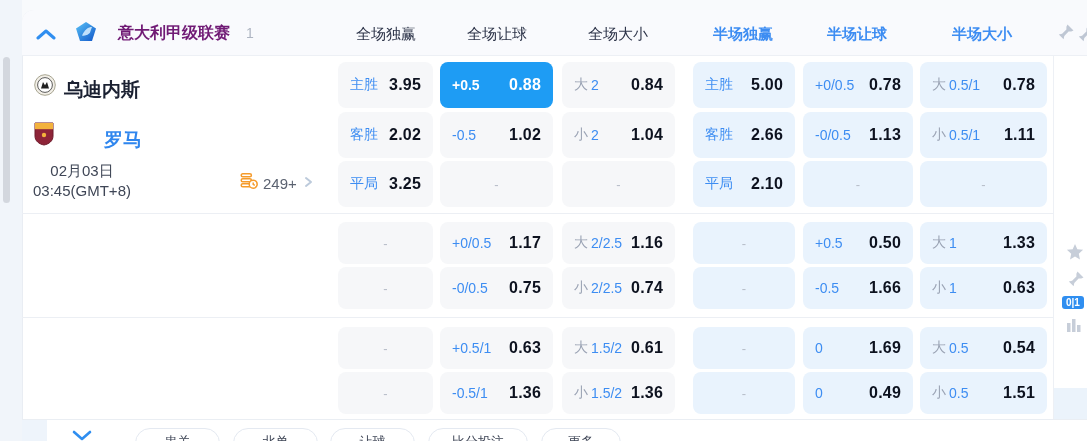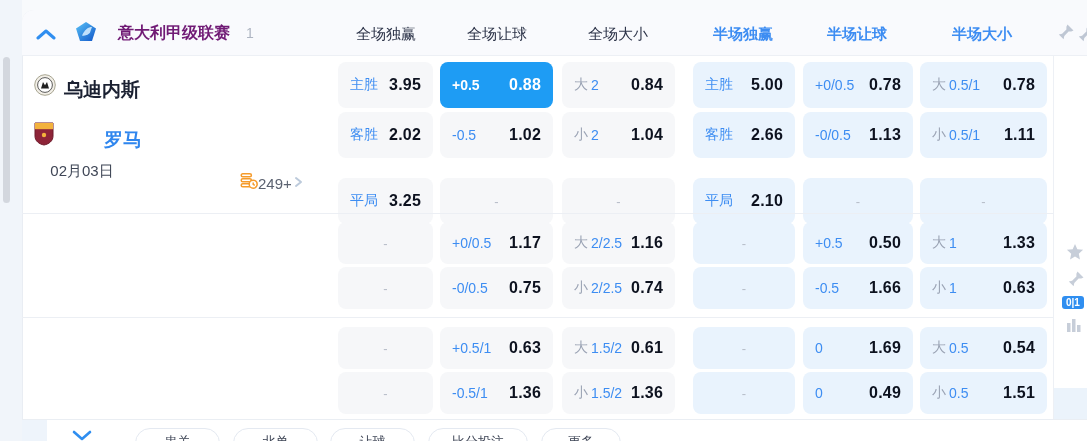--- a/index.html
+++ b/index.html
@@ -23,39 +23,39 @@
 
   .colhead{position:absolute;top:25px;transform:translateX(-50%);font-size:15px;color:#2c3348;white-space:nowrap;text-align:center;}
   .colhead.half{color:#3d8df2;font-weight:bold;}
 
   .teambadge{position:absolute;left:34px;}
   .teamname{position:absolute;left:64px;font-size:19px;font-weight:700;color:#1b2132;}
   .teamname.away{color:#2f86ee;margin-left:40px;}
 
   .dateblock{position:absolute;left:12px;top:161px;width:140px;text-align:center;
              font-size:15px;color:#3f4656;line-height:20px;}
-  .markets{position:absolute;left:240px;top:172px;display:flex;align-items:center;cursor:pointer;}
+  .markets{position:absolute;left:240px;top:172px;display:flex;align-items:center;gap:5px;cursor:pointer;}
   .markets .cnt{font-size:15px;color:#5b6270;}
 
   .cell{position:absolute;border-radius:8px;display:flex;align-items:center;box-sizing:border-box;
         padding:0 12px;cursor:pointer;}
   .gy{background:#f6f7f9;}
   .bl{background:#e9f3fd;}
   .sel{background:#1e9cf4;}
   .cl{display:flex;align-items:center;gap:3px;}
   .lbl{color:#3d8df2;font-size:14px;white-space:nowrap;}
   .pre{color:#9aa3b4;font-size:14px;}
   .val{margin-left:auto;color:#0d121f;font-weight:700;font-size:16px;letter-spacing:.2px;}
   .sel .lbl,.sel .val{color:#fff;}
   .sel .lbl{font-weight:700;}
   .dash{width:100%;text-align:center;color:#b5bcc8;font-size:13px;}
 
   .c1{left:338px;width:95px;}  .c2{left:440px;width:113px;} .c3{left:562px;width:113px;}
   .c4{left:693px;width:102px;} .c5{left:803px;width:110px;} .c6{left:920px;width:127px;}
-  .r1{top:62px;height:46px;justify-content:flex-end;}  .r2{top:112px;height:46px;} .r3{top:178px;height:46px;}
+  .r1{top:62px;height:46px;justify-content:flex-end;}  .r2{top:112px;height:46px;} .r3{top:161px;height:46px;}
   .r4{top:222px;height:42px;} .r5{top:267px;height:42px;}
   .r6{top:327px;height:42px;} .r7{top:372px;height:42px;}
 
   .footer{position:absolute;left:22px;top:419px;width:1065px;height:22px;background:#fff;border-top:1px solid #eaeef3;box-sizing:border-box;}
   .footer-corner{position:absolute;left:22px;top:420px;width:25px;height:21px;background:#eef4fb;}
   .footer-collapse{position:absolute;left:72px;top:428px;cursor:pointer;}
   .pill{position:absolute;top:428px;height:30px;border:1px solid #e4e9f1;border-radius:15px;background:#fff;
         box-sizing:border-box;text-align:center;font-size:13px;color:#3c4354;line-height:26px;overflow:hidden;cursor:pointer;}
 
   .side-icon{position:absolute;cursor:pointer;}
@@ -124,20 +124,21 @@
     <svg width="20" height="24" viewBox="0 0 20 24">
       <path d="M1 1 H19 V14 C19 19 15 22 10 23 C5 22 1 19 1 14 Z" fill="#8e2438" stroke="#6d1a2a"></path>
       <path d="M1 1 H19 V7.2 H1 Z" fill="#f3b23d"></path>
       <circle cx="10" cy="13" r="2.2" fill="#f3b23d"></circle>
     </svg>
   </span>
   <span class="teamname away" style="top:127px">罗马</span>
 
   <div class="dateblock">
     <div>02月03日</div>
+    <div>03:45(GMT+8)</div>
   </div>
 
   <div class="markets">
     <span>
       <svg width="18" height="18" viewBox="0 0 18 18" fill="none" stroke="#f59b2b" stroke-width="1.5">
         <rect x="1.2" y="1.8" width="10.2" height="3" rx="1.5"></rect>
         <rect x="1.2" y="6.8" width="10.2" height="3" rx="1.5"></rect>
         <rect x="1.2" y="11.8" width="10.2" height="3" rx="1.5"></rect>
         <circle cx="13.2" cy="12.2" r="4" fill="#fff"></circle>
         <path d="M13.2 10.6 V12.3 L14.8 13.4"></path>

